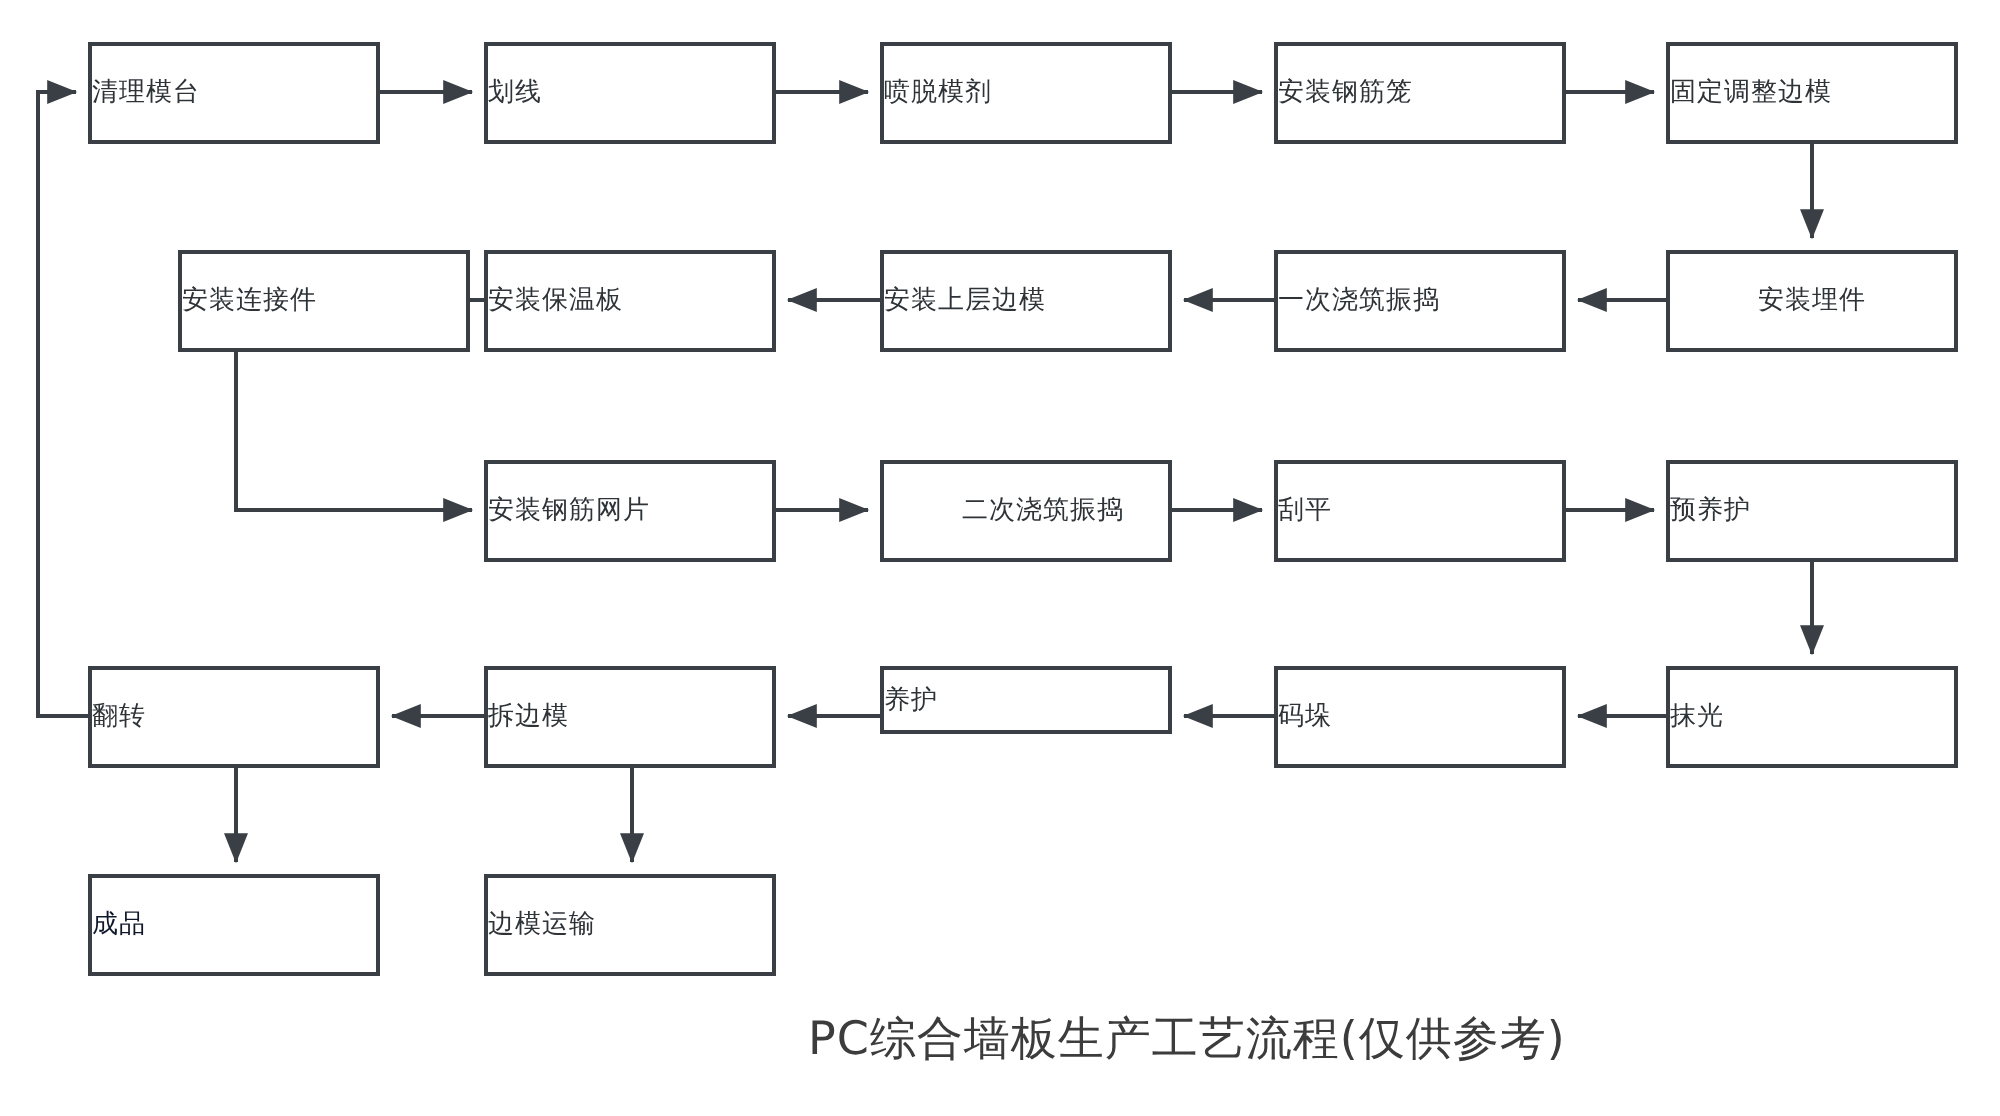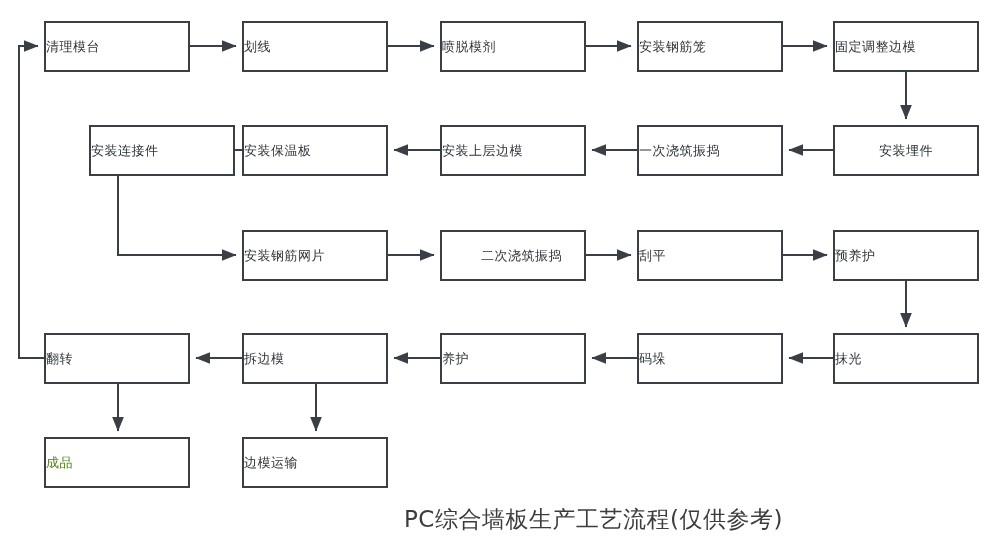--- a/index.html
+++ b/index.html
@@ -127,30 +127,30 @@
       </div>
       <div class="node" style="left: 833px; top: 230px; width: 146px; height: 51px; border-color: rgb(58, 63, 69); color: rgb(46, 51, 56);">
         <span>预养护</span>
       </div>
       <div class="node" style="left: 833px; top: 333px; width: 146px; height: 51px; border-color: rgb(58, 63, 69); color: rgb(46, 51, 56);">
         <span>抹光</span>
       </div>
       <div class="node" style="left: 637px; top: 333px; width: 146px; height: 51px; border-color: rgb(58, 63, 69); color: rgb(46, 51, 56);">
         <span>码垛</span>
       </div>
-      <div class="node" style="left: 440px; top: 333px; width: 146px; height: 51px; border-color: rgb(58, 63, 69); color: rgb(46, 51, 56);">
+      <div class="node" style="left: 440px; top: 333px; width: 146px; height: 34px; border-color: rgb(58, 63, 69); color: rgb(46, 51, 56);">
         <span>养护</span>
       </div>
       <div class="node" style="left: 242px; top: 333px; width: 146px; height: 51px; border-color: rgb(58, 63, 69); color: rgb(46, 51, 56);">
         <span>拆边模</span>
       </div>
       <div class="node" style="left: 44px; top: 333px; width: 146px; height: 51px; border-color: rgb(58, 63, 69); color: rgb(46, 51, 56);">
         <span>翻转</span>
       </div>
-      <div class="node" style="left: 44px; top: 437px; width: 146px; height: 51px; border-color: rgb(58, 63, 69); color: #4d7c0f;">
+      <div class="node" style="left: 44px; top: 437px; width: 146px; height: 51px; border-color: rgb(58, 63, 69); color: #0f172a;">
         <span>成品</span>
       </div>
       <div class="node" style="left: 242px; top: 437px; width: 146px; height: 51px; border-color: rgb(58, 63, 69); color: rgb(46, 51, 56);">
         <span>边模运输</span>
       </div>
     </div>
 
   <div class="caption" id="diagram-caption" style="left: 404px; top: 504px;">PC综合墙板生产工艺流程(仅供参考)</div>
 
 </div>

